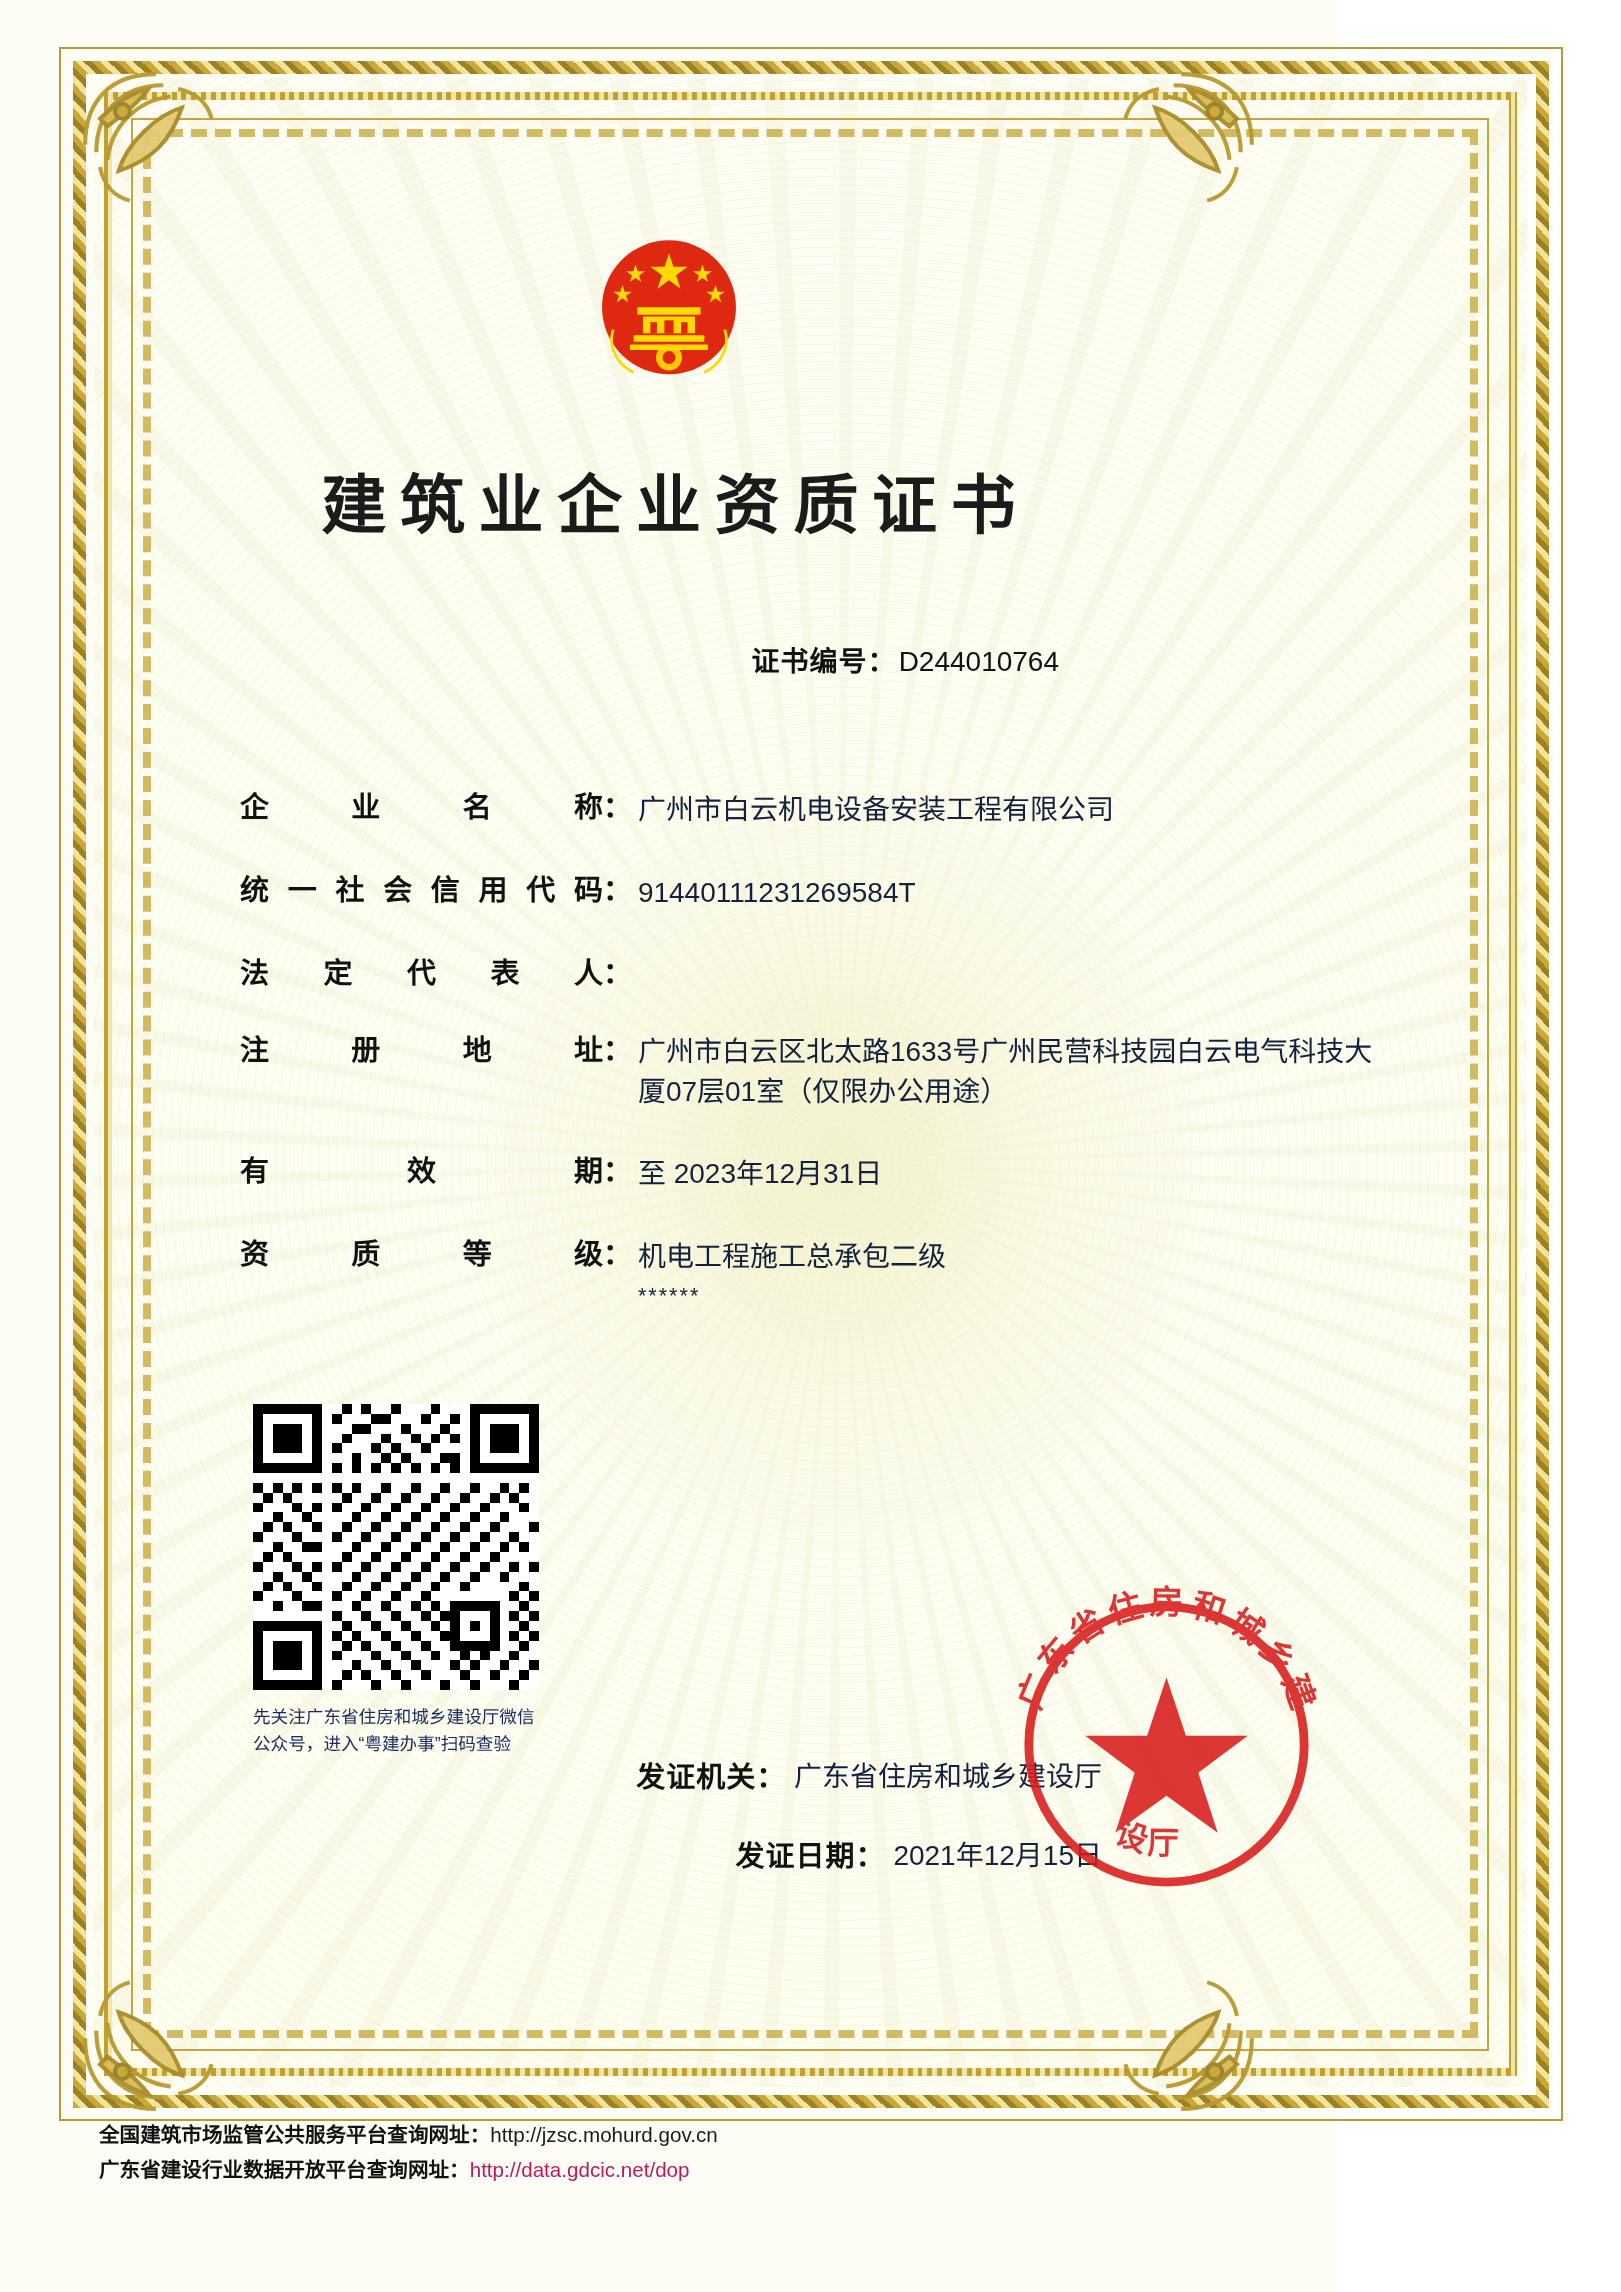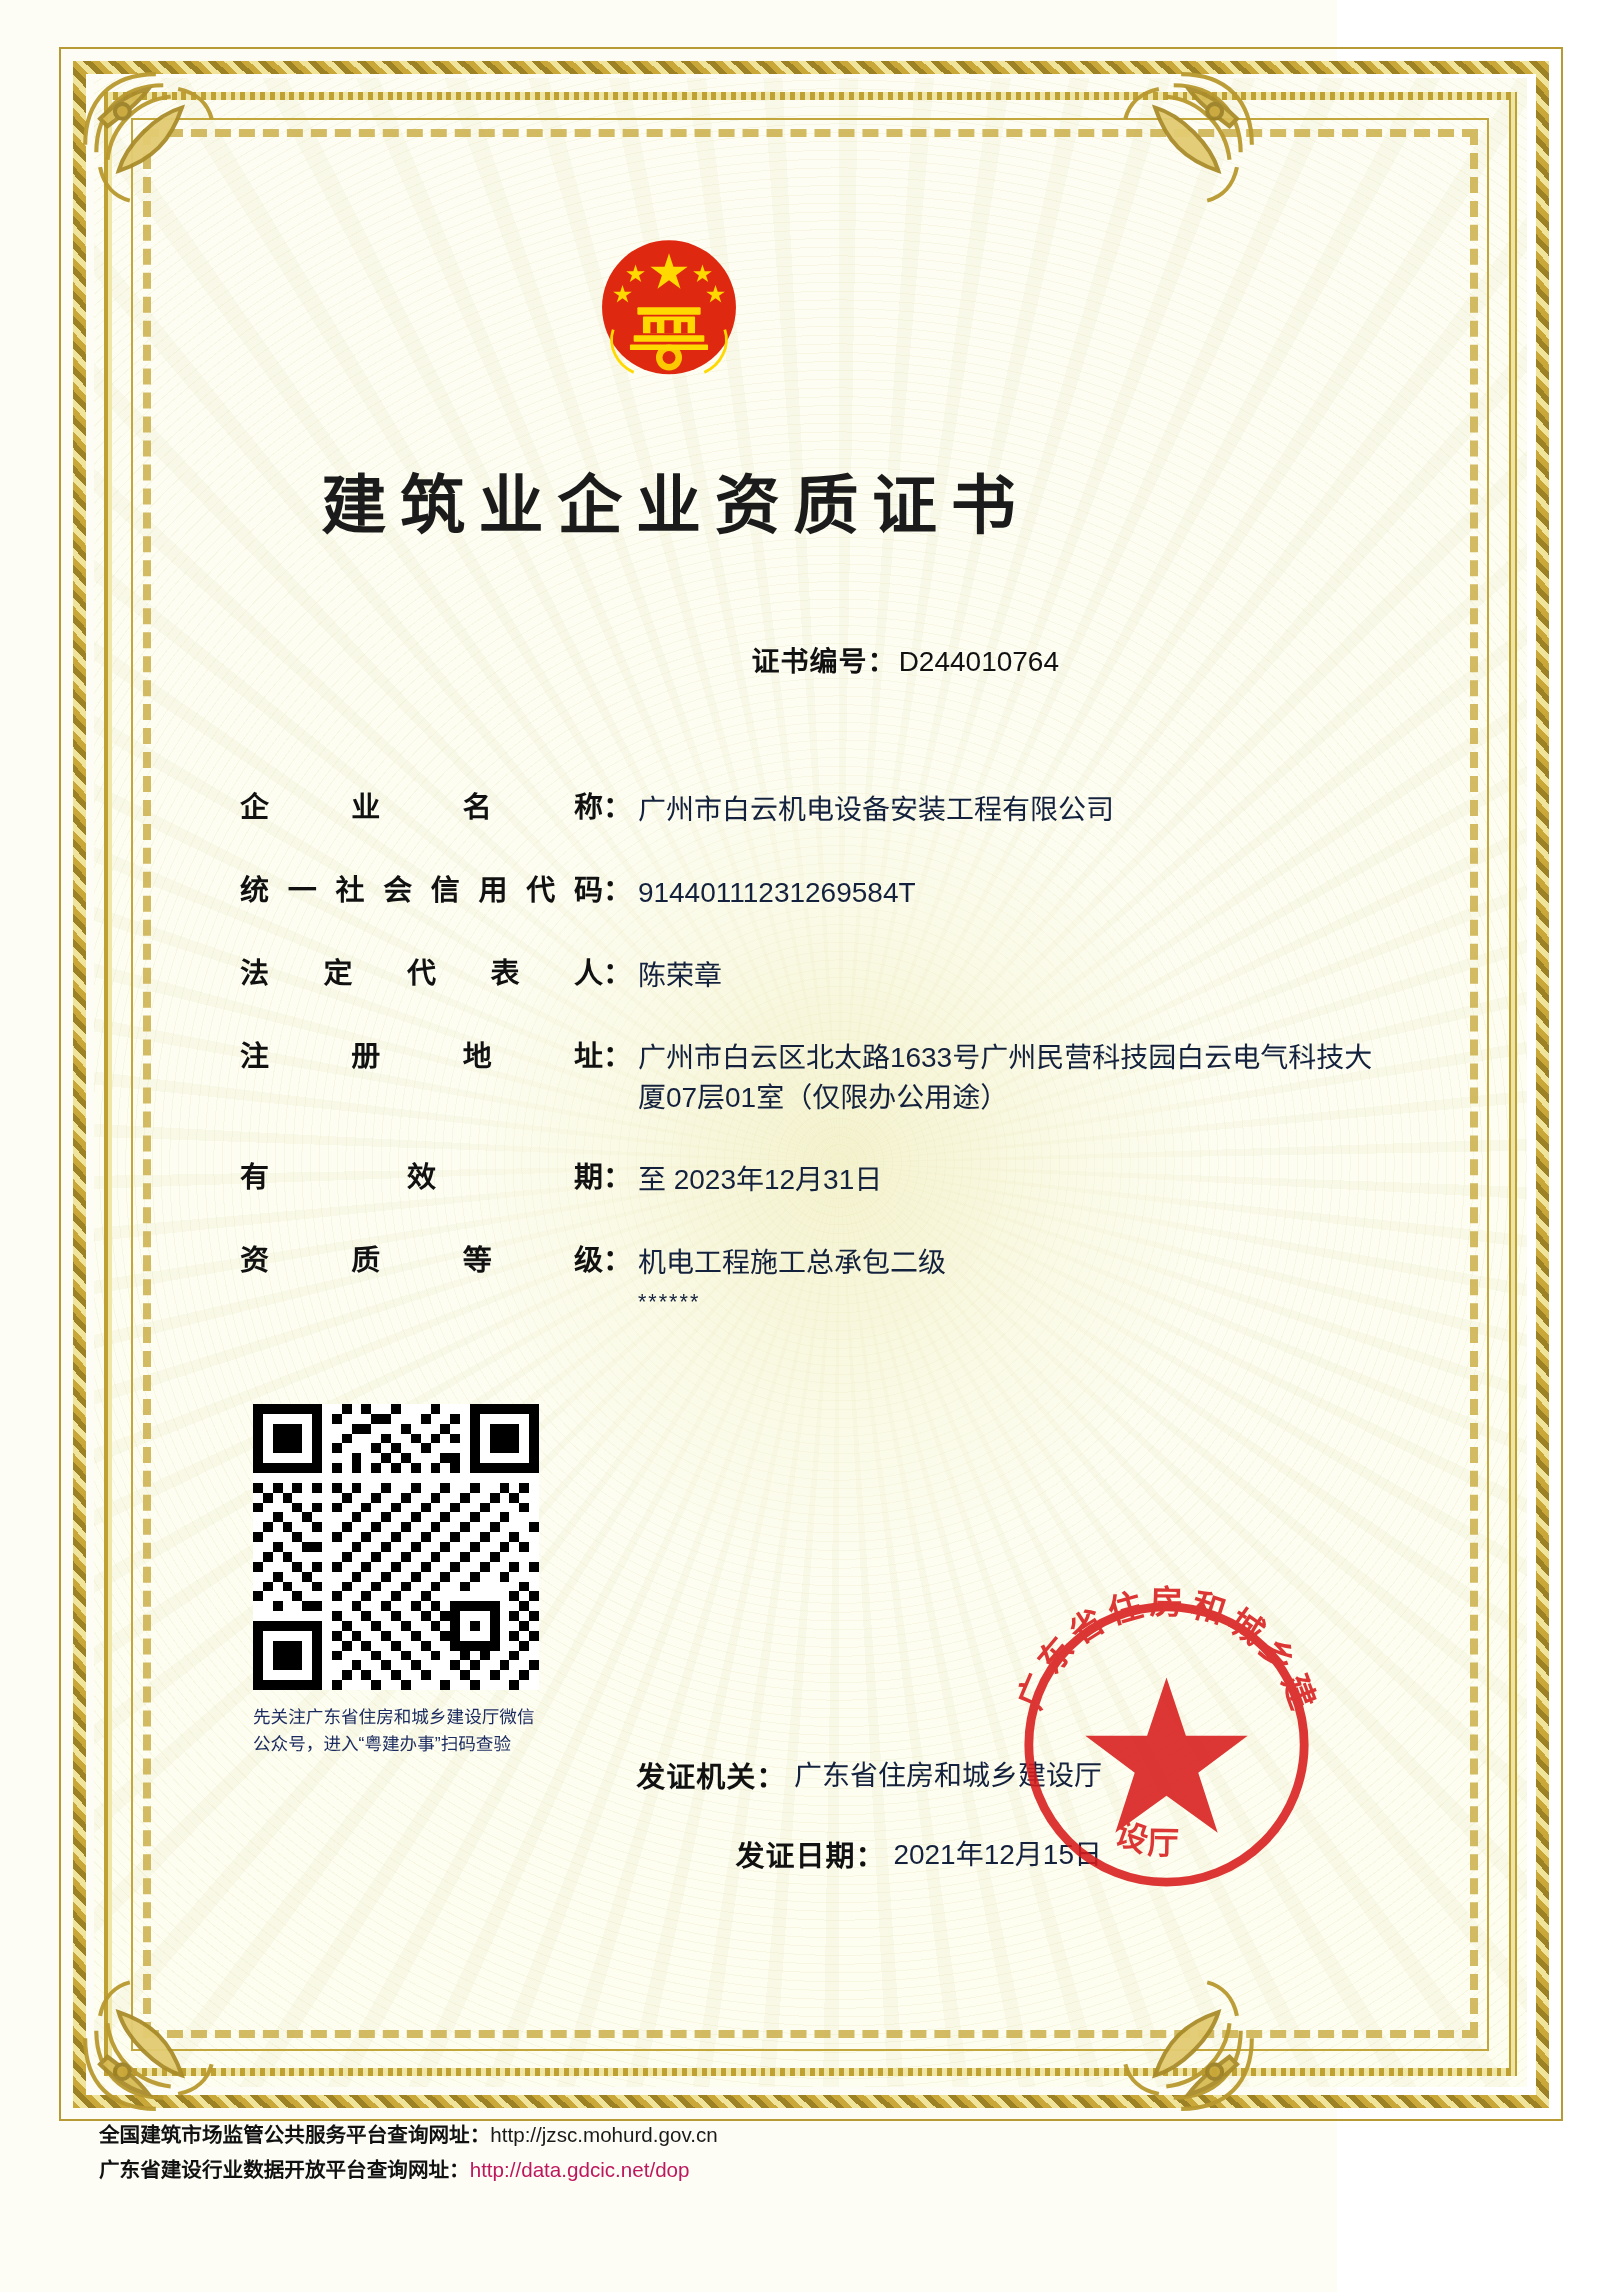--- a/index.html
+++ b/index.html
@@ -198,21 +198,21 @@
   .issuer {
     position: absolute;
     right: 235px;
     top: 1753px;
     width: 549px;
     text-align: left;
   }
   .issuer-row {
     display: flex;
     justify-content: flex-end;
-    align-items: flex-start;
+    align-items: center;
     margin-bottom: 37px;
     white-space: nowrap;
   }
   .issuer-label {
     font-size: 29px;
     font-weight: bold;
     color: #111;
     letter-spacing: 1px;
   }
   .issuer-value {
@@ -358,21 +358,20 @@
 
     <div class="field-row">
       <div class="field-label">统一社会信用代码</div>
       <div class="field-colon">：</div>
       <div class="field-value">91440111231269584T</div>
     </div>
 
     <div class="field-row">
       <div class="field-label">法定代表人</div>
       <div class="field-colon">：</div>
-      <div class="field-value">陈荣章</div>
     </div>
 
     <div class="field-row">
       <div class="field-label">注册地址</div>
       <div class="field-colon">：</div>
       <div class="field-value tight">广州市白云区北太路1633号广州民营科技园白云电气科技大厦07层01室（仅限办公用途）</div>
     </div>
 
     <div class="field-row">
       <div class="field-label">有效期</div>

